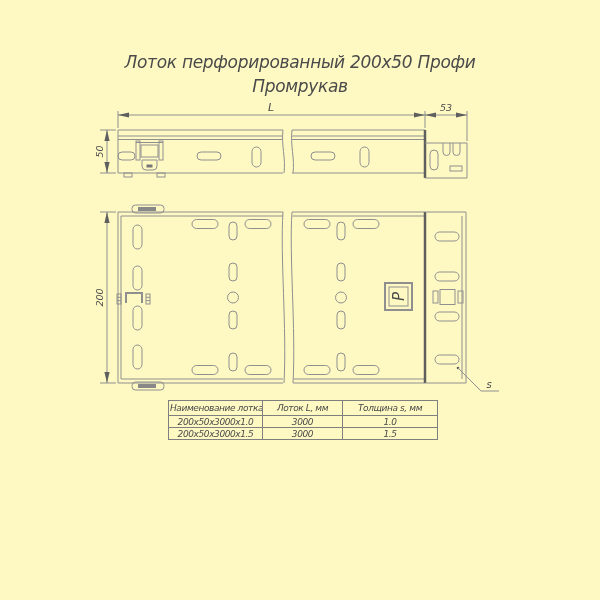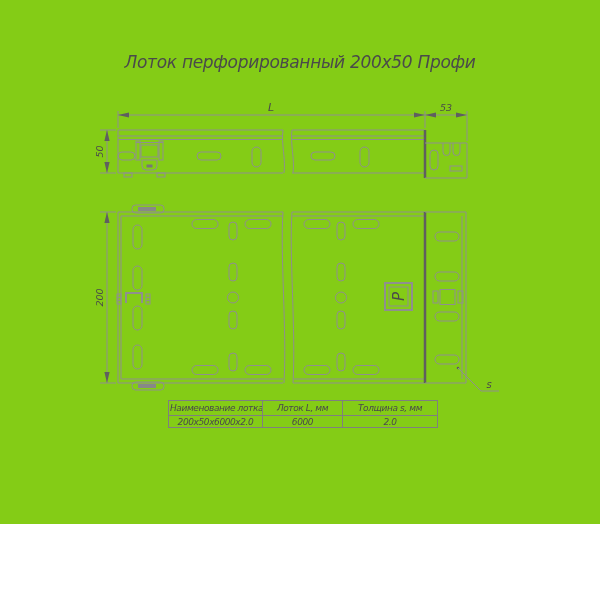--- a/index.html
+++ b/index.html
@@ -1,16 +1,16 @@
 <!DOCTYPE html>
 <html><head>
 <meta charset="utf-8">
 <style>
   html,body{margin:0;padding:0;background:#fff;}
-  .sheet{position:relative;width:600px;height:524px;background:#84cc16;overflow:hidden;
+  .sheet{position:relative;width:600px;height:600px;background:#fef9c3;overflow:hidden;
          font-family:"DejaVu Sans",sans-serif;color:#4a4a4a;}
   .title{position:absolute;top:50px;left:0;width:600px;text-align:center;
          font-style:italic;font-size:17px;line-height:24px;color:#4a4a4a;
          letter-spacing:-0.3px;}
   .drawing{position:absolute;top:100px;left:0;}
   svg text{font-family:"DejaVu Sans",sans-serif;font-style:italic;fill:#4a4a4a;}
   .size-table{position:absolute;top:400px;left:168px;border-collapse:collapse;
          table-layout:fixed;width:269px;font-style:italic;font-size:9px;color:#4a4a4a;}
   .size-table th,.size-table td{border:1px solid #7f7f7f;padding:0 1px;text-align:center;
          font-weight:normal;white-space:nowrap;overflow:hidden;letter-spacing:-0.4px;}
@@ -18,20 +18,21 @@
   .size-table td{height:11px;}
   .c0{width:94px;} .c1{width:80px;} .c2{width:95px;}
 </style>
 </head>
 <body>
 
 <div class="sheet">
 
   <div class="title">
     <div>Лоток перфорированный 200х50 Профи</div>
+    <div>Промрукав</div>
   </div>
 
   <svg class="drawing" width="600" height="305" viewBox="0 0 600 305" fill="none" stroke="#8f8f8f" stroke-width="1">
     <defs>
       <marker id="arrow" orient="auto-start-reverse" markerWidth="12" markerHeight="8" refX="11" refY="4">
         <path d="M11,4 L0,1.4 L0,6.6 Z" fill="#5f5f5f" stroke="none"></path>
       </marker>
     </defs>
 
     <g>
@@ -196,20 +197,25 @@
       </colgroup>
     <thead>
       <tr>
         <th>Наименование лотка</th>
         <th>Лоток L, мм</th>
         <th>Толщина s, мм</th>
       </tr>
     </thead>
     <tbody>
       <tr>
-        <td>200х50х6000х2.0</td>
-        <td>6000</td>
-        <td>2.0</td>
+        <td>200х50х3000х1.0</td>
+        <td>3000</td>
+        <td>1.0</td>
+      </tr>
+      <tr>
+        <td>200х50х3000х1.5</td>
+        <td>3000</td>
+        <td>1.5</td>
       </tr>
     </tbody>
   </table>
 
 </div>
 
 </body></html>

